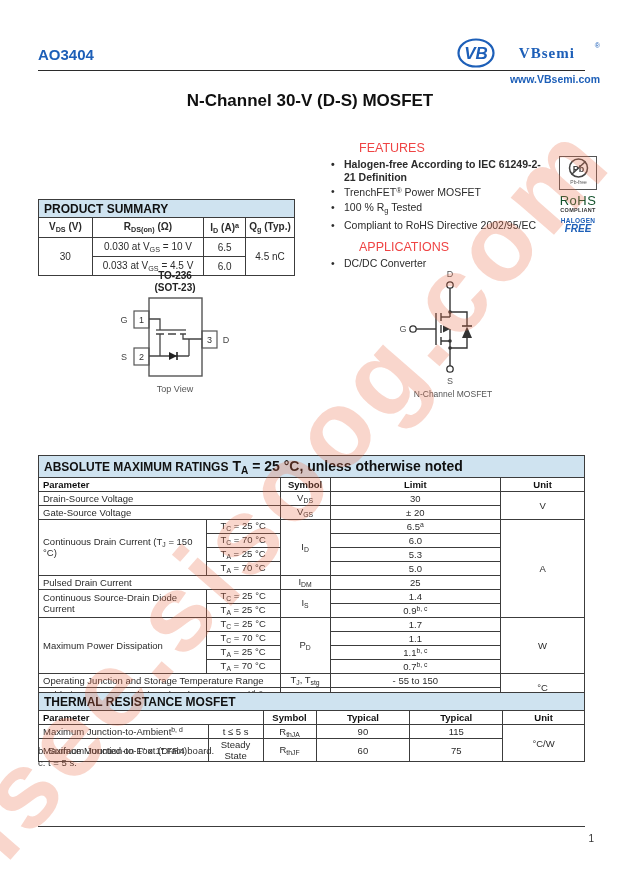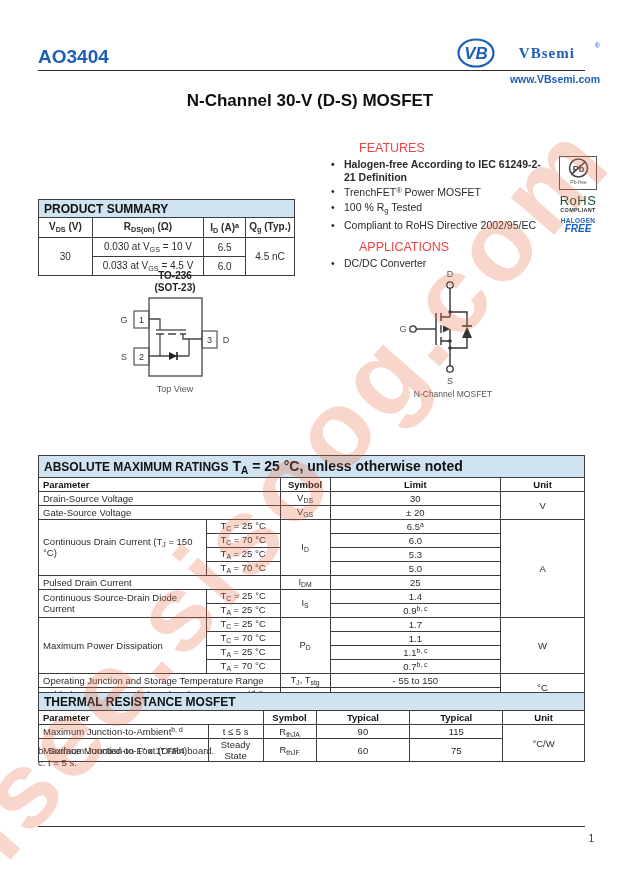--- a/index.html
+++ b/index.html
@@ -3,21 +3,21 @@
 <meta charset="utf-8">
 <style>
   html,body{margin:0;padding:0;background:#e8e8e8;}
   .page{position:relative;width:620px;height:877px;background:#fff;margin:0 auto;
         font-family:"Liberation Sans",sans-serif;color:#222;overflow:hidden;}
   
   .watermark{position:absolute;left:-70px;top:800px;font-size:108px;font-weight:bold;
              letter-spacing:6px;white-space:nowrap;color:rgba(235,108,72,0.28);
              transform:rotate(-49deg);transform-origin:0 0;z-index:6;pointer-events:none;}
   
-  .part-number{position:absolute;left:38px;top:46px;font-size:19px;font-weight:bold;color:#1d5fb8;z-index:2;}
+  .part-number{position:absolute;left:38px;top:46px;font-size:15px;font-weight:bold;color:#1d5fb8;z-index:2;}
   .header-rule{position:absolute;left:38px;top:70px;width:547px;border-top:1.6px solid #2b2b2b;}
   .logo{position:absolute;top:36px;right:20px;display:flex;align-items:center;gap:20px;z-index:2;}
   .logo-word{font-family:"Liberation Serif",serif;font-weight:bold;font-size:15px;color:#1d5fb8;letter-spacing:1px;}
   .logo-reg{font-size:7px;color:#1d5fb8;vertical-align:top;position:relative;top:-8px;}
   .website{position:absolute;top:73px;right:20px;font-size:10.5px;font-weight:bold;color:#1d5fb8;z-index:2;}
   .doc-title{position:absolute;top:91px;left:0;width:100%;text-align:center;font-size:17px;font-weight:bold;color:#101010;}
   
   .tbar{background:#cfe3f0;border:1px solid #3c3c3c;border-bottom:none;padding:2px 5px 1px;color:#101010;}
   table{border-collapse:collapse;width:100%;}
   td{border:1px solid #3c3c3c;padding:0 3px;text-align:center;color:#2b2b2b;}

